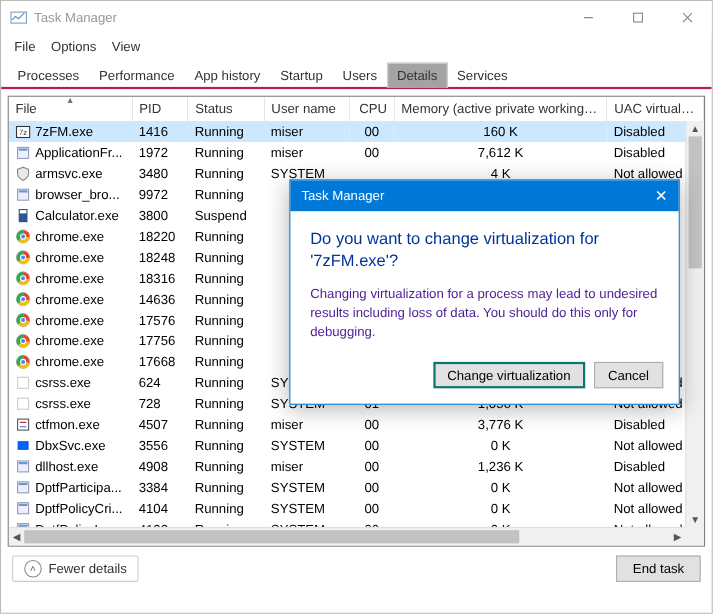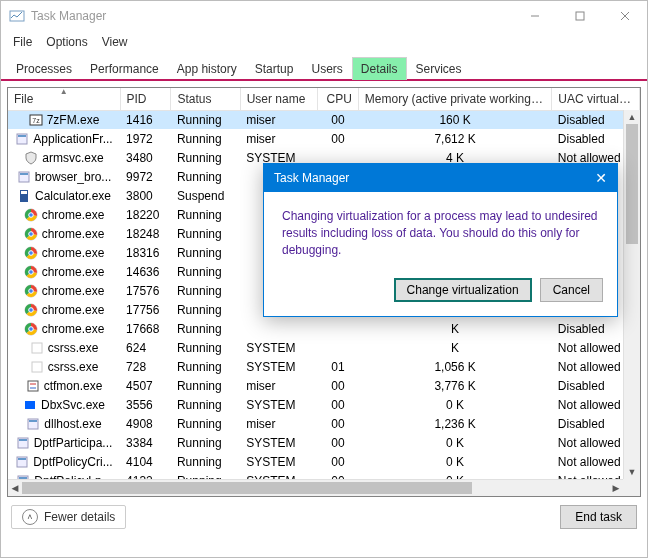--- a/index.html
+++ b/index.html
@@ -50,21 +50,21 @@
   }
   .tab {
     padding: 4px 8px;
     border: 1px solid transparent;
     border-bottom: none;
     margin-bottom: -1px;
     color: #333;
   }
   .tab.active {
     border-color: #d0d0d0;
-    background: #86efac;
+    background: #a3a3a3;
   }
   
   .table-wrap {
     position: relative;
     height: 410px;
     overflow: hidden;
     margin: 6px 6px 0 6px;
     border: 1px solid #828282;
   }
   table {
@@ -92,21 +92,21 @@
   .sort-arrow {
     position: absolute;
     top: -1px; left: 50%;
     transform: translateX(-50%);
     font-size: 8px;
     color: #777;
   }
   tbody tr { height: 19px; }
   tbody tr.selected { background: #cce8ff; }
   .col-num { text-align: center; }
-  .name-cell { display: flex; align-items: center; gap: 4px; justify-content: center; }
+  .name-cell { display: flex; align-items: center; gap: 4px; }
   .pic { width: 14px; height: 14px; display:inline-flex; align-items:center; justify-content:center; flex-shrink:0; }
   .vscroll {
     position: absolute; right: 0; top: 22px; bottom: 17px;
     width: 17px; background: #f0f0f0;
     border-left: 1px solid #e0e0e0;
   }
   .vscroll .thumb {
     position: absolute; left: 2px; right: 2px;
     top: 14px; height: 120px;
     background: #c2c2c2;
@@ -670,19 +670,20 @@
   </div>
   <button class="endtask">End task</button>
 </div>
 
 <div class="dialog">
   <div class="dlg-title">
     <span>Task Manager</span>
     <span class="dlg-close">✕</span>
   </div>
   <div class="dlg-body">
+    <div class="dlg-main">Do you want to change virtualization for '7zFM.exe'?</div>
     <div class="dlg-sub">Changing virtualization for a process may lead to undesired results including loss of data. You should do this only for debugging.</div>
   </div>
   <div class="dlg-buttons">
     <button class="dlg-btn default">Change virtualization</button>
     <button class="dlg-btn">Cancel</button>
   </div>
 </div>
 
 </body></html>

